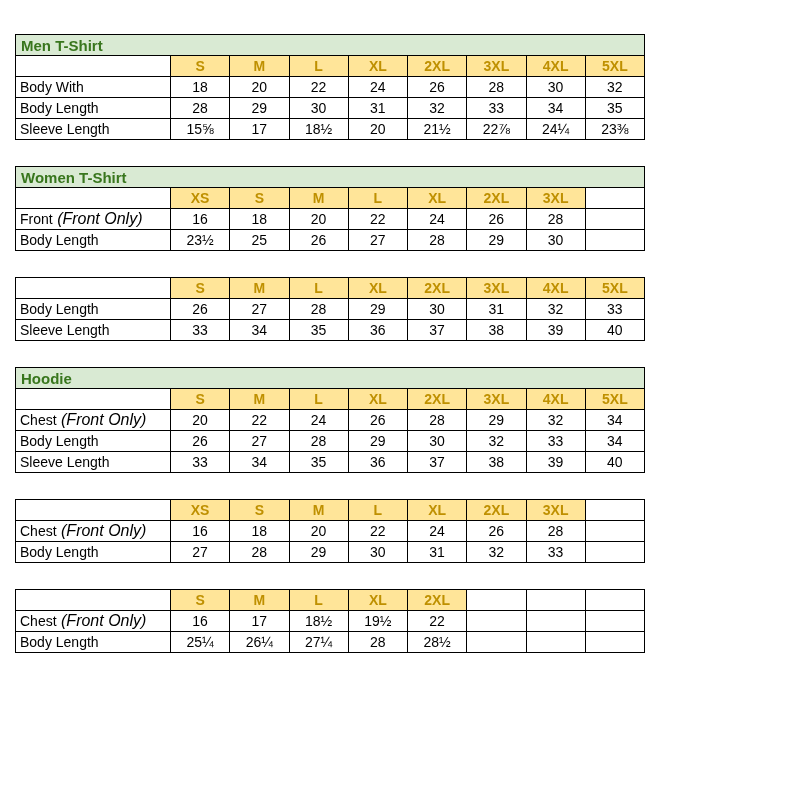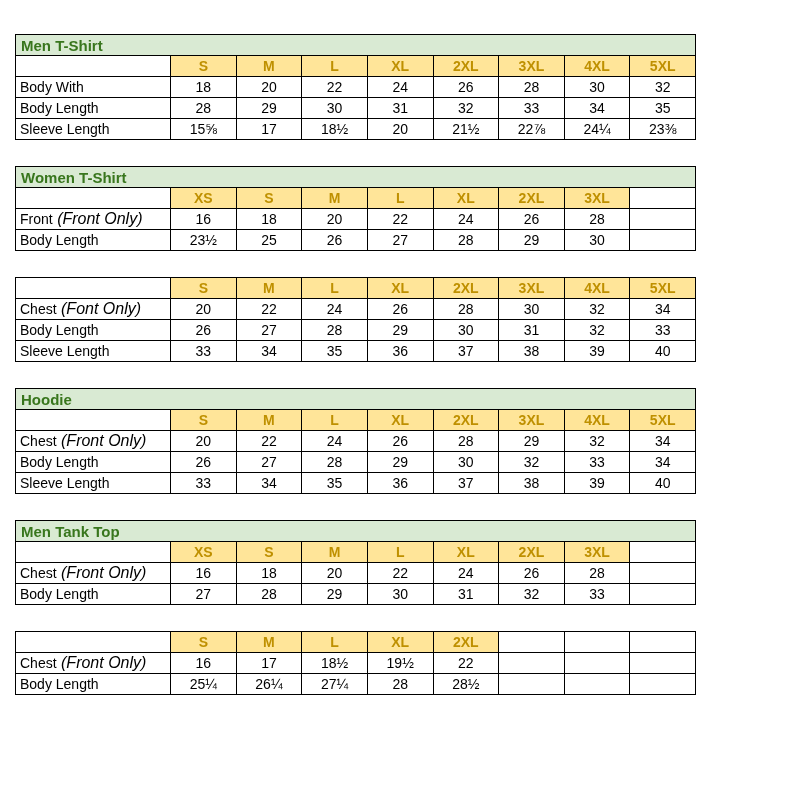--- a/index.html
+++ b/index.html
@@ -7,21 +7,21 @@
     width: 800px;
     height: 800px;
     background: #ffffff;
     font-family: "Liberation Sans", sans-serif;
     overflow: hidden;
   }
   #tables-root {
     padding: 34px 15px 0 15px;
   }
   table.size-table {
-    width: 681px;
+    width: 630px;
     border-collapse: collapse;
     table-layout: fixed;
     margin-bottom: 26px;
     background: #ffffff;
   }
   table.size-table td {
     border: 1px solid #000000;
     height: 21px;
     font-size: 14px;
     color: #000000;
@@ -201,31 +201,20 @@
           <td class="size-cell">S</td>
           <td class="size-cell">M</td>
           <td class="size-cell">L</td>
           <td class="size-cell">XL</td>
           <td class="size-cell">2XL</td>
           <td class="size-cell">3XL</td>
           <td class="size-cell">4XL</td>
           <td class="size-cell">5XL</td>
         </tr>
         <tr class="data-row">
-          <td class="label-cell"><span class="label-text">Chest</span><span class="label-note">&nbsp;(Font Only)</span></td>
-          <td class="value-cell">20</td>
-          <td class="value-cell">22</td>
-          <td class="value-cell">24</td>
-          <td class="value-cell">26</td>
-          <td class="value-cell">28</td>
-          <td class="value-cell">30</td>
-          <td class="value-cell">32</td>
-          <td class="value-cell">34</td>
-        </tr>
-        <tr class="data-row">
           <td class="label-cell"><span class="label-text">Body Length</span></td>
           <td class="value-cell">26</td>
           <td class="value-cell">27</td>
           <td class="value-cell">28</td>
           <td class="value-cell">29</td>
           <td class="value-cell">30</td>
           <td class="value-cell">31</td>
           <td class="value-cell">32</td>
           <td class="value-cell">33</td>
         </tr>
@@ -310,23 +299,20 @@
         <col>
         <col>
         <col>
         <col>
         <col>
         <col>
         <col>
         <col>
       </colgroup>
       <tbody>
-        <tr class="title-row">
-          <td colspan="9">Men Tank Top</td>
-        </tr>
         <tr class="header-row">
           <td class="label-col"></td>
           <td class="size-cell">XS</td>
           <td class="size-cell">S</td>
           <td class="size-cell">M</td>
           <td class="size-cell">L</td>
           <td class="size-cell">XL</td>
           <td class="size-cell">2XL</td>
           <td class="size-cell">3XL</td>
           <td class="size-cell empty"></td>

